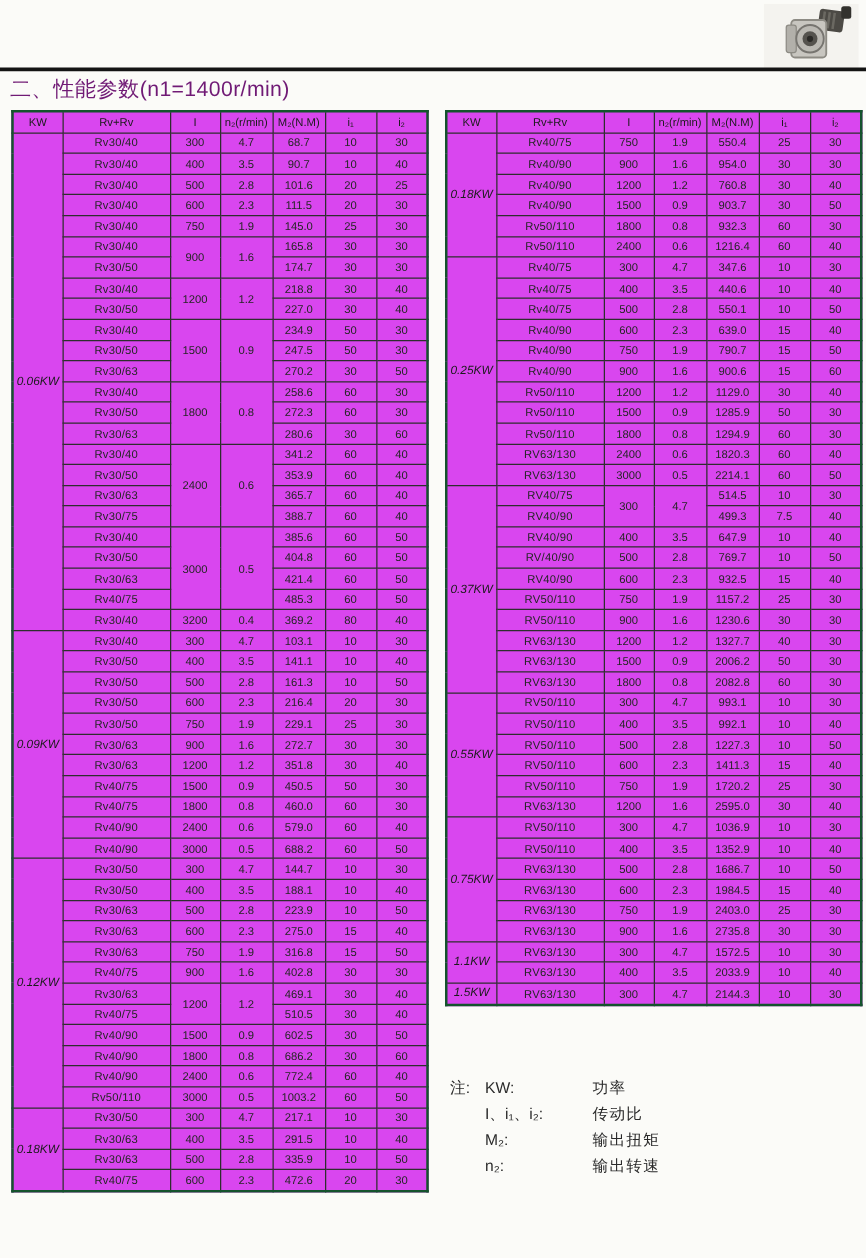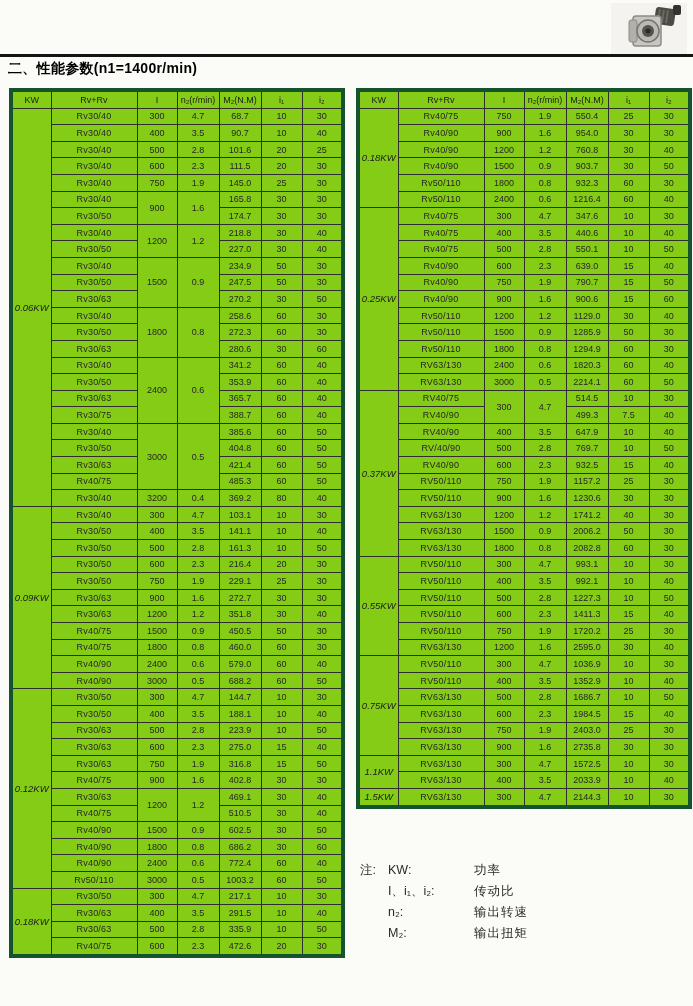--- a/index.html
+++ b/index.html
@@ -6,25 +6,25 @@
   body{
     width:693px;height:1006px;position:relative;overflow:hidden;
     background:#fbfbf8;
     font-family:"Liberation Sans","DejaVu Sans",sans-serif;
     color:#1e1e1e;
   }
   .top-rule{position:absolute;left:0;top:54px;width:693px;height:3px;background:#141414;}
   .photo{position:absolute;right:6px;top:3px;width:76px;height:52px;}
   .page-title{
     position:absolute;left:8px;top:60px;
-    font-size:14px;font-weight:bold;color:#000000;letter-spacing:.3px;white-space:nowrap;
+    font-size:17px;font-weight:normal;color:#701a75;letter-spacing:.3px;white-space:nowrap;
   }
   table.tbl{
     position:absolute;top:88px;border-collapse:collapse;table-layout:fixed;
-    background:#84cc16;border:4px solid #14532d;
+    background:#d946ef;border:2px solid #14532d;
   }
   #table-left{left:9px;width:332px;}
   #table-right{left:356px;width:332px;}
   .tbl th,.tbl td{
     border:1px solid #2e2e2e;padding:0;height:15.6px;
     font-size:9px;font-weight:normal;text-align:center;vertical-align:middle;
     white-space:nowrap;overflow:hidden;color:#262626;
   }
   .tbl th{font-size:9px;color:#1b1b1b;}
   .tbl td.kw{font-size:9.5px;color:#1b1b1b;font-style:italic;}
@@ -675,21 +675,21 @@
         <td rowspan="1">900</td>
         <td rowspan="1">1.6</td>
         <td>1230.6</td>
         <td>30</td>
         <td>30</td>
       </tr>
       <tr>
         <td class="model">RV63/130</td>
         <td rowspan="1">1200</td>
         <td rowspan="1">1.2</td>
-        <td>1741.2</td>
+        <td>1327.7</td>
         <td>40</td>
         <td>30</td>
       </tr>
       <tr>
         <td class="model">RV63/130</td>
         <td rowspan="1">1500</td>
         <td rowspan="1">0.9</td>
         <td>2006.2</td>
         <td>50</td>
         <td>30</td>
@@ -835,21 +835,21 @@
       <span class="nterm">KW:</span>
       <span class="ndef">功率</span>
     </div>
     <div class="note-row">
       <span class="nprefix"></span>
       <span class="nterm">I、i₁、i₂:</span>
       <span class="ndef">传动比</span>
     </div>
     <div class="note-row">
       <span class="nprefix"></span>
-      <span class="nterm">n₂:</span>
-      <span class="ndef">输出转速</span>
+      <span class="nterm">M₂:</span>
+      <span class="ndef">输出扭矩</span>
     </div>
     <div class="note-row">
       <span class="nprefix"></span>
-      <span class="nterm">M₂:</span>
-      <span class="ndef">输出扭矩</span>
+      <span class="nterm">n₂:</span>
+      <span class="ndef">输出转速</span>
     </div>
   </div>
 
 </body></html>

